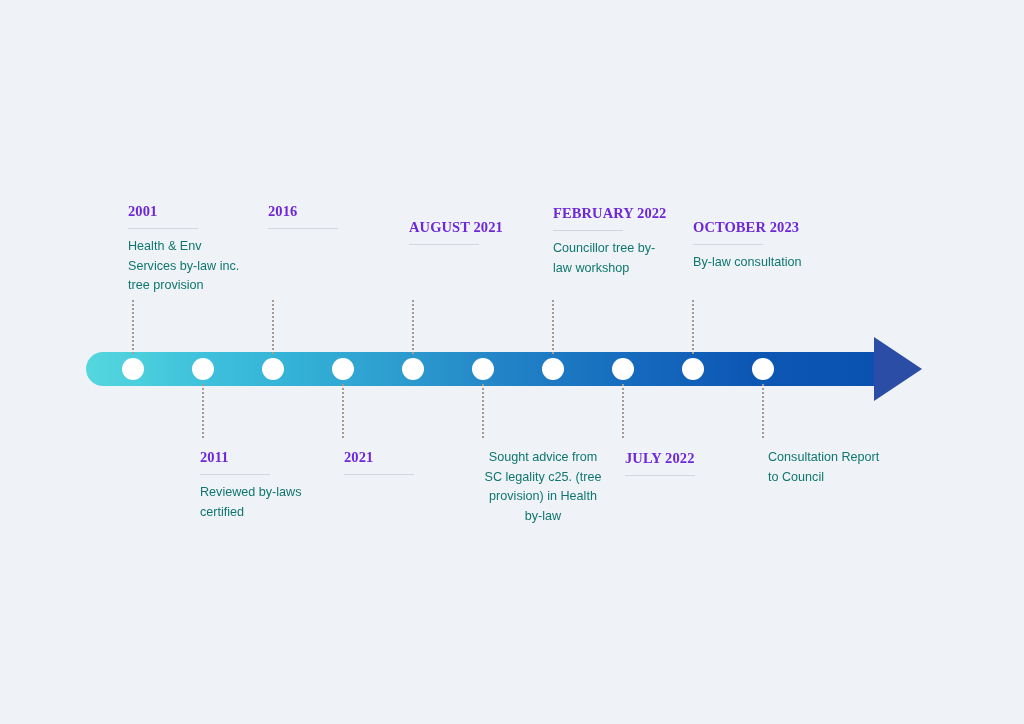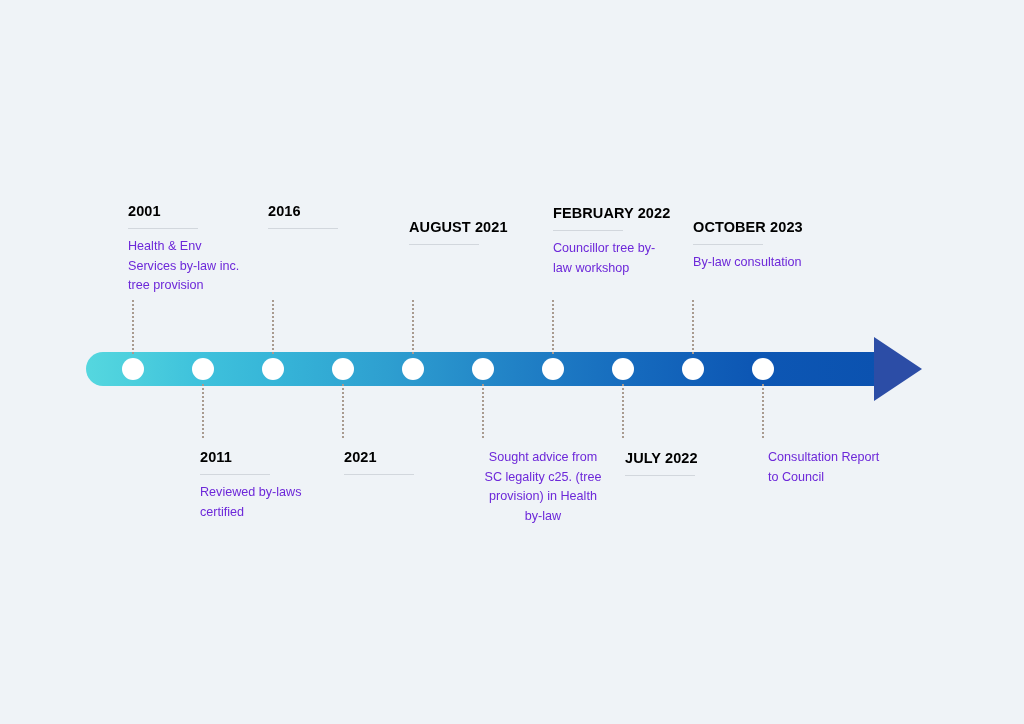--- a/index.html
+++ b/index.html
@@ -73,33 +73,34 @@
   .connector.down { top: 384px; height: 54px; }
 
   
   .tl-label {
     position: absolute;
     width: 118px;
   }
   .tl-label .heading {
     font-size: 14.5px;
     font-weight: bold;
-    color: #000000;
+    color: #6d28d9;
     line-height: 1.32;
     letter-spacing: 0.1px;
+    font-family: Liberation Serif, serif;
   }
   .tl-label .rule {
     width: 70px;
     height: 1px;
     background: #d2d7dd;
     margin: 7px 0 8px 0;
   }
   .tl-label .body {
     font-size: 12.6px;
-    color: #6d28d9;
+    color: #0f766e;
     line-height: 1.56;
   }
   .tl-label.no-heading .body { margin-top: 0; }
 </style>
 </head>
 <body>
 
 <div id="timeline-stage">
 
   <div class="axis-bar"></div>

